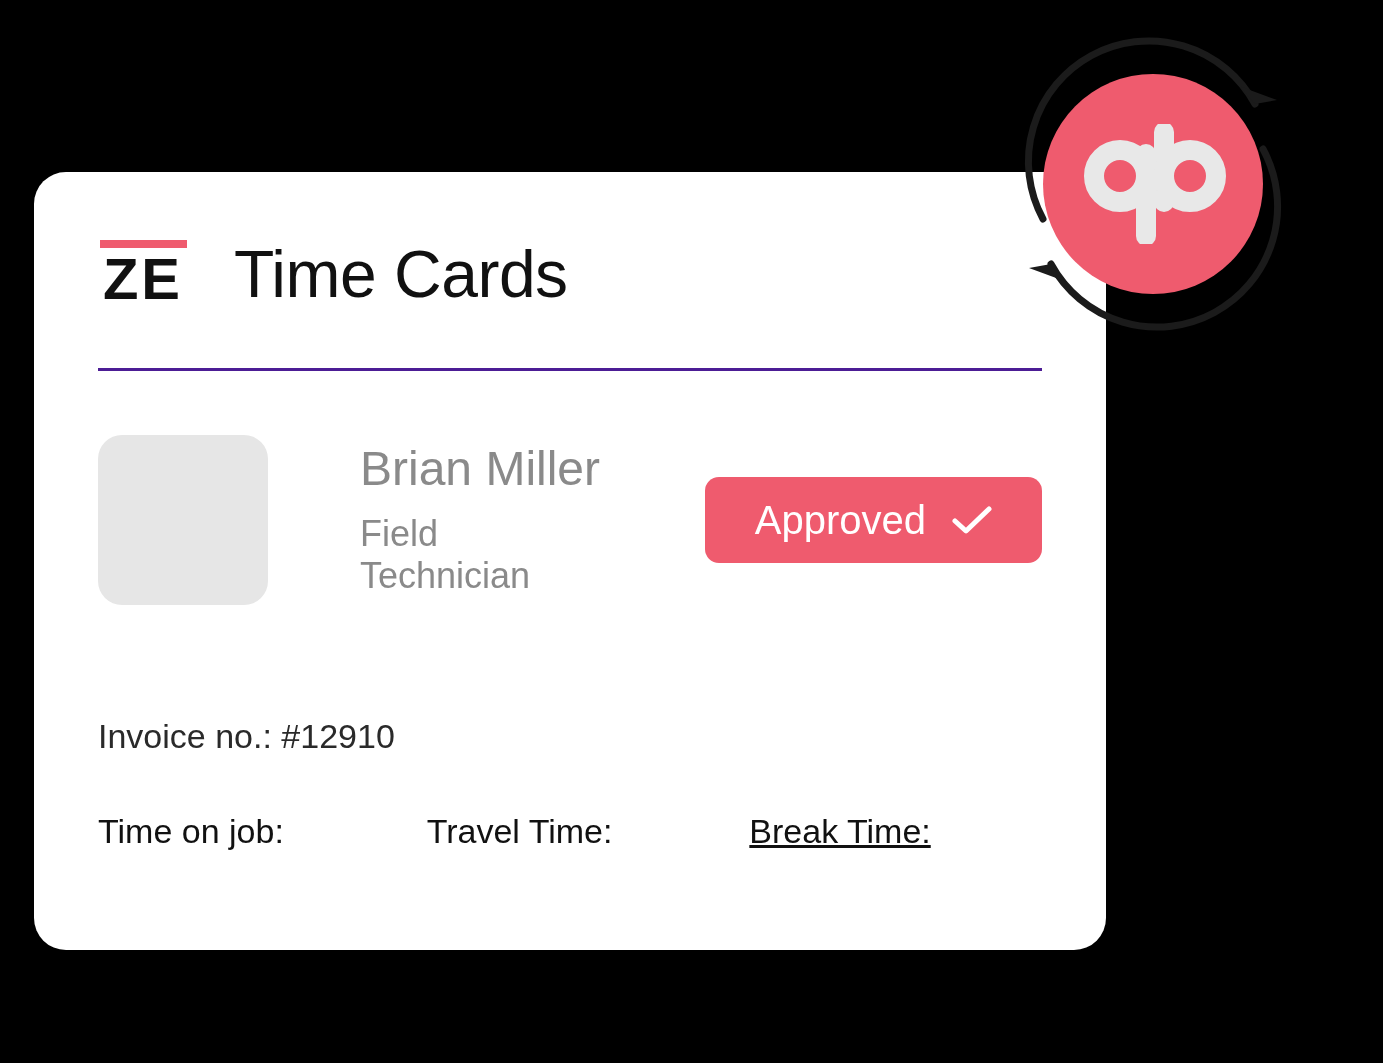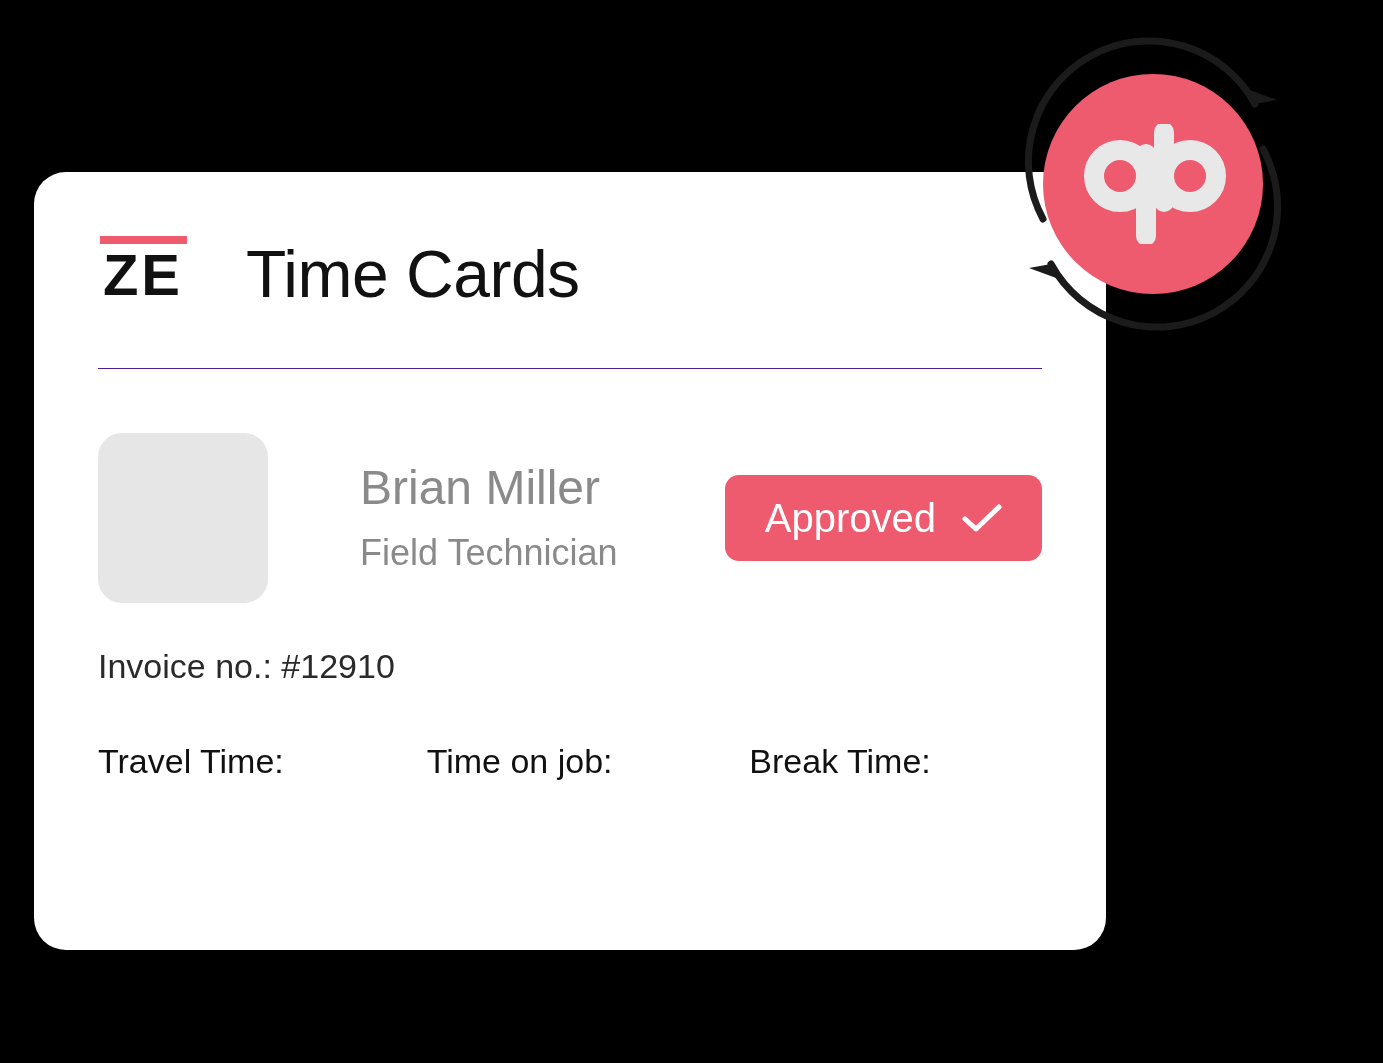--- a/index.html
+++ b/index.html
@@ -19,24 +19,24 @@
       width: 1072px;
       height: 778px;
       background: #fff;
       border-radius: 32px;
       box-shadow: 0 6px 30px rgba(0,0,0,0.5);
       padding: 64px 64px 50px 64px;
     }
 
     .card-header {
       display: flex;
-      align-items: flex-start;
-      gap: 32px;
+      align-items: center;
+      gap: 20px;
       padding-bottom: 56px;
-      border-bottom: 1px solid #4c1d95;
+      border-bottom: 3px solid #4c1d95;
     }
 
     .logo {
       width: 90px;
       display: flex;
       flex-direction: column;
       align-items: center;
     }
     .logo-bar {
       width: 87px;
@@ -92,47 +92,47 @@
       font-weight: 400;
       margin-top: 18px;
     }
 
     .status-chip {
       background: #ef5b6e;
       color: #fff;
       border: none;
       border-radius: 14px;
       height: 86px;
-      padding: 0 40px;
+      padding: 0 50px;
       display: flex;
       align-items: center;
       gap: 26px;
       font-size: 40px;
       font-weight: 400;
       cursor: pointer;
     }
     .status-chip svg { display: block; }
 
     .invoice-line {
-      margin-top: 44px;
+      margin-top: 112px;
       font-size: 34px;
       color: #2a2a2a;
     }
 
     .times-row {
       margin-top: 56px;
       display: flex;
       font-size: 34px;
       color: #111;
     }
     .times-row .col {
       flex: 1;
     }
     .times-row .col:nth-child(2) { text-align: left; padding-left: 36px; }
-    .times-row .col:nth-child(3) { text-align: left; padding-left: 30px; }
+    .times-row .col:nth-child(3) { text-align: left; padding-left: 30px; text-decoration: underline; }
 
     
     .sync-badge {
       position: absolute;
       top: 14px;
       right: 60px;
       width: 340px;
       height: 340px;
     }
     .sync-ring {
@@ -186,22 +186,22 @@
     </button>
   </div>
 
   <div class="invoice-line">
     <span>Invoice no.:</span>
     <span> </span>
     <span>#12910</span>
   </div>
 
   <div class="times-row">
+    <div class="col">Time on job:</div>
     <div class="col">Travel Time:</div>
-    <div class="col">Time on job:</div>
     <div class="col">Break Time:</div>
   </div>
 
 </div>
 
 <div class="sync-badge">
   <svg class="sync-ring" viewBox="0 0 340 340">
 
     <path d="M 60 205 A 120 120 0 0 1 272 90" fill="none" stroke="#1b1b1b" stroke-width="7" stroke-linecap="round"></path>
     <path d="M 280 135 A 120 120 0 0 1 68 250" fill="none" stroke="#1b1b1b" stroke-width="7" stroke-linecap="round"></path>

